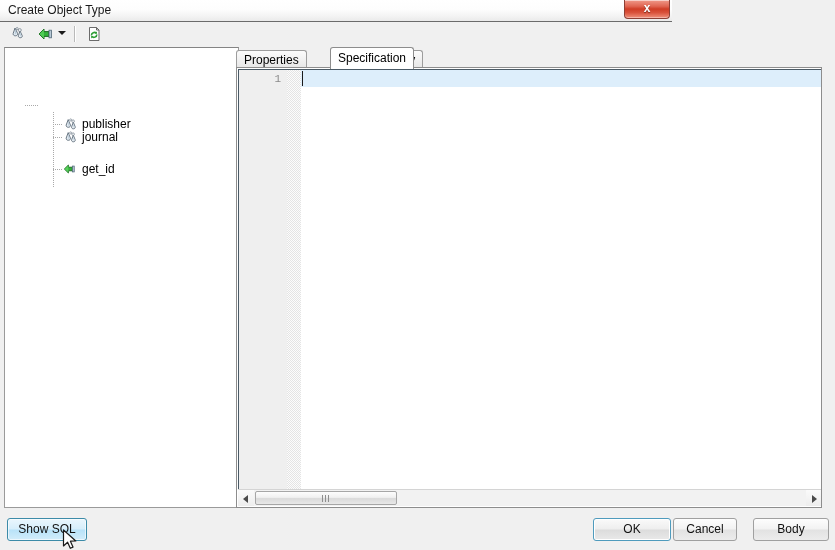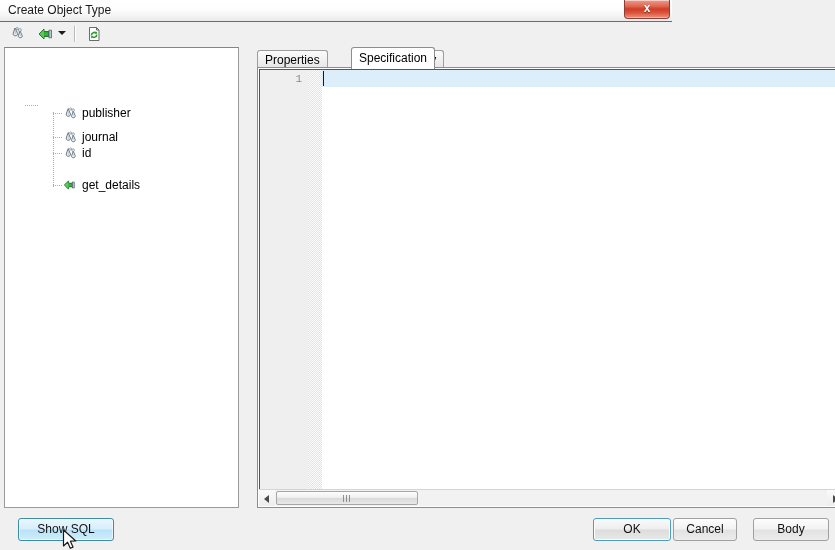--- a/index.html
+++ b/index.html
@@ -145,21 +145,21 @@
   
   .ic {
     position: absolute;
     top: 1px;
     width: 16px; height: 14px;
   }
 
   
   .right-panel {
     position: absolute;
-    left: 257px; top: 47px;
+    left: 236px; top: 47px;
     width: 516px; height: 461px;
   }
   .tabstrip {
     position: absolute;
     left: 0; top: 0;
     width: 586px; height: 21px;
   }
   .tab {
     position: absolute;
     top: 3px;
@@ -378,21 +378,21 @@
       </svg>
     </div>
   </div>
 
   <div class="tree-panel">
 
     <div class="dots-v" style="left:48px; top:64px; height:76px;"></div>
     <div class="dots-h" style="left:20px; top:57px; width:14px;"></div>
 
 
-    <div class="tree-row" style="top:57px;padding-left:11px;">
+    <div class="tree-row" style="top:68px;padding-left:11px;">
       <div class="dots-h" style="left:48px; top:8px; width:10px;"></div>
       <svg class="ic" style="left:58px;" width="16" height="14" viewBox="0 0 16 14">
         <path d="M5.2 2.6 L7.4 8 C7.8 9.2 6.8 10.3 5.3 10.3 C3.8 10.3 2.9 9.2 3.2 8 Z" fill="#e4ebf1" stroke="#5b6a77" stroke-width="0.9"></path>
         <path d="M5.2 3.7 L6.5 7.4 C6.7 8.1 6.1 8.8 5.2 8.8 Z" fill="#bdcedc"></path>
         <path d="M10.3 5.2 L12.2 9.8 C12.5 10.8 11.7 11.8 10.4 11.8 C9.1 11.8 8.3 10.8 8.6 9.8 Z" fill="#eaf0f5" stroke="#5b6a77" stroke-width="0.9"></path>
         <path d="M10.3 6.2 L11.4 9.2 C11.6 9.8 11.1 10.4 10.3 10.4 Z" fill="#c6d6e2"></path>
         <circle cx="10.1" cy="4.2" r="1.3" fill="none" stroke="#808d98" stroke-width="0.8"></circle>
         <circle cx="7.6" cy="2.9" r="1" fill="none" stroke="#808d98" stroke-width="0.8"></circle>
       </svg>
       <div class="tree-label" style="left:77px;">publisher</div>
@@ -404,43 +404,31 @@
         <path d="M5.2 2.6 L7.4 8 C7.8 9.2 6.8 10.3 5.3 10.3 C3.8 10.3 2.9 9.2 3.2 8 Z" fill="#e4ebf1" stroke="#5b6a77" stroke-width="0.9"></path>
         <path d="M5.2 3.7 L6.5 7.4 C6.7 8.1 6.1 8.8 5.2 8.8 Z" fill="#bdcedc"></path>
         <path d="M10.3 5.2 L12.2 9.8 C12.5 10.8 11.7 11.8 10.4 11.8 C9.1 11.8 8.3 10.8 8.6 9.8 Z" fill="#eaf0f5" stroke="#5b6a77" stroke-width="0.9"></path>
         <path d="M10.3 6.2 L11.4 9.2 C11.6 9.8 11.1 10.4 10.3 10.4 Z" fill="#c6d6e2"></path>
         <circle cx="10.1" cy="4.2" r="1.3" fill="none" stroke="#808d98" stroke-width="0.8"></circle>
         <circle cx="7.6" cy="2.9" r="1" fill="none" stroke="#808d98" stroke-width="0.8"></circle>
       </svg>
       <div class="tree-label" style="left:77px;">journal</div>
     </div>
 
-    <div class="tree-row" style="top:97px;">
-      <div class="dots-h" style="left:48px; top:8px; width:10px;"></div>
-      <svg class="ic" style="left:58px;" width="16" height="14" viewBox="0 0 16 14">
-        <path d="M5.2 2.6 L7.4 8 C7.8 9.2 6.8 10.3 5.3 10.3 C3.8 10.3 2.9 9.2 3.2 8 Z" fill="#e4ebf1" stroke="#5b6a77" stroke-width="0.9"></path>
-        <path d="M5.2 3.7 L6.5 7.4 C6.7 8.1 6.1 8.8 5.2 8.8 Z" fill="#bdcedc"></path>
-        <path d="M10.3 5.2 L12.2 9.8 C12.5 10.8 11.7 11.8 10.4 11.8 C9.1 11.8 8.3 10.8 8.6 9.8 Z" fill="#eaf0f5" stroke="#5b6a77" stroke-width="0.9"></path>
-        <path d="M10.3 6.2 L11.4 9.2 C11.6 9.8 11.1 10.4 10.3 10.4 Z" fill="#c6d6e2"></path>
-        <circle cx="10.1" cy="4.2" r="1.3" fill="none" stroke="#808d98" stroke-width="0.8"></circle>
-        <circle cx="7.6" cy="2.9" r="1" fill="none" stroke="#808d98" stroke-width="0.8"></circle>
-      </svg>
-      <div class="tree-label" style="left:77px;">id</div>
-    </div>
-
-
-    <div class="tree-row" style="top:129px;">
+
+    <div class="tree-row" style="top:113px;">
       <div class="dots-h" style="left:48px; top:8px; width:10px;"></div>
       <svg class="ic" style="left:57px;" width="17" height="14" viewBox="0 0 17 14">
         <path d="M2.5 7 L6.8 2.8 L6.8 5.1 L11 5.1 L11 8.9 L6.8 8.9 L6.8 11.2 Z" fill="#34b23a" stroke="#14631a" stroke-width="0.9" stroke-linejoin="round"></path>
         <path d="M2.9 7 L6.8 3.2 L6.8 5.4 L6.8 8.6 L6.8 10.8 Z" fill="#5bd35f" opacity="0.9"></path>
         <rect x="11" y="3.9" width="2" height="6.2" fill="#bccbd8" stroke="#4e6676" stroke-width="0.8"></rect>
       </svg>
-      <div class="tree-label" style="left:77px;">get_details</div>
-    </div>
+      <div class="tree-label" style="left:77px;">get_id</div>
+    </div>
+
   </div>
 
   <div class="right-panel">
 
     <div class="tabstrip">
       <div class="tab" style="left:0px;">Properties</div>
       <div class="tab active" style="left:64px;margin-left:30px;">Specification</div>
       <div class="tab" style="left:144px;">Body</div>
     </div>
 
@@ -464,21 +452,21 @@
         <div class="sb-thumb">
           <div class="sb-grip"></div>
         </div>
         <div class="sb-arrow right">
           <i></i>
         </div>
       </div>
     </div>
   </div>
 
-  <div class="btn hover" style="left:18px; top:518px; width:96px;">Show SQL</div>
+  <div class="btn hover" style="left:7px; top:518px; width:80px;">Show SQL</div>
 
   <div class="btn default" style="left:593px; top:518px; width:78px;">OK</div>
   <div class="btn" style="left:673px; top:518px; width:64px;">Cancel</div>
   <div class="btn" style="left:753px; top:518px; width:76px;">Body</div>
 
   <svg class="cursor-arrow" style="left:62px; top:529px;" width="18" height="24" viewBox="0 0 18 24">
     <path d="M1.5 1 L1.5 17 L5.6 13.2 L8.3 19.3 L11 18.1 L8.4 12.2 L13.8 12 Z" fill="#ffffff" stroke="#1a1a1a" stroke-width="1.2" stroke-linejoin="round"></path>
   </svg>
 
 </div>

